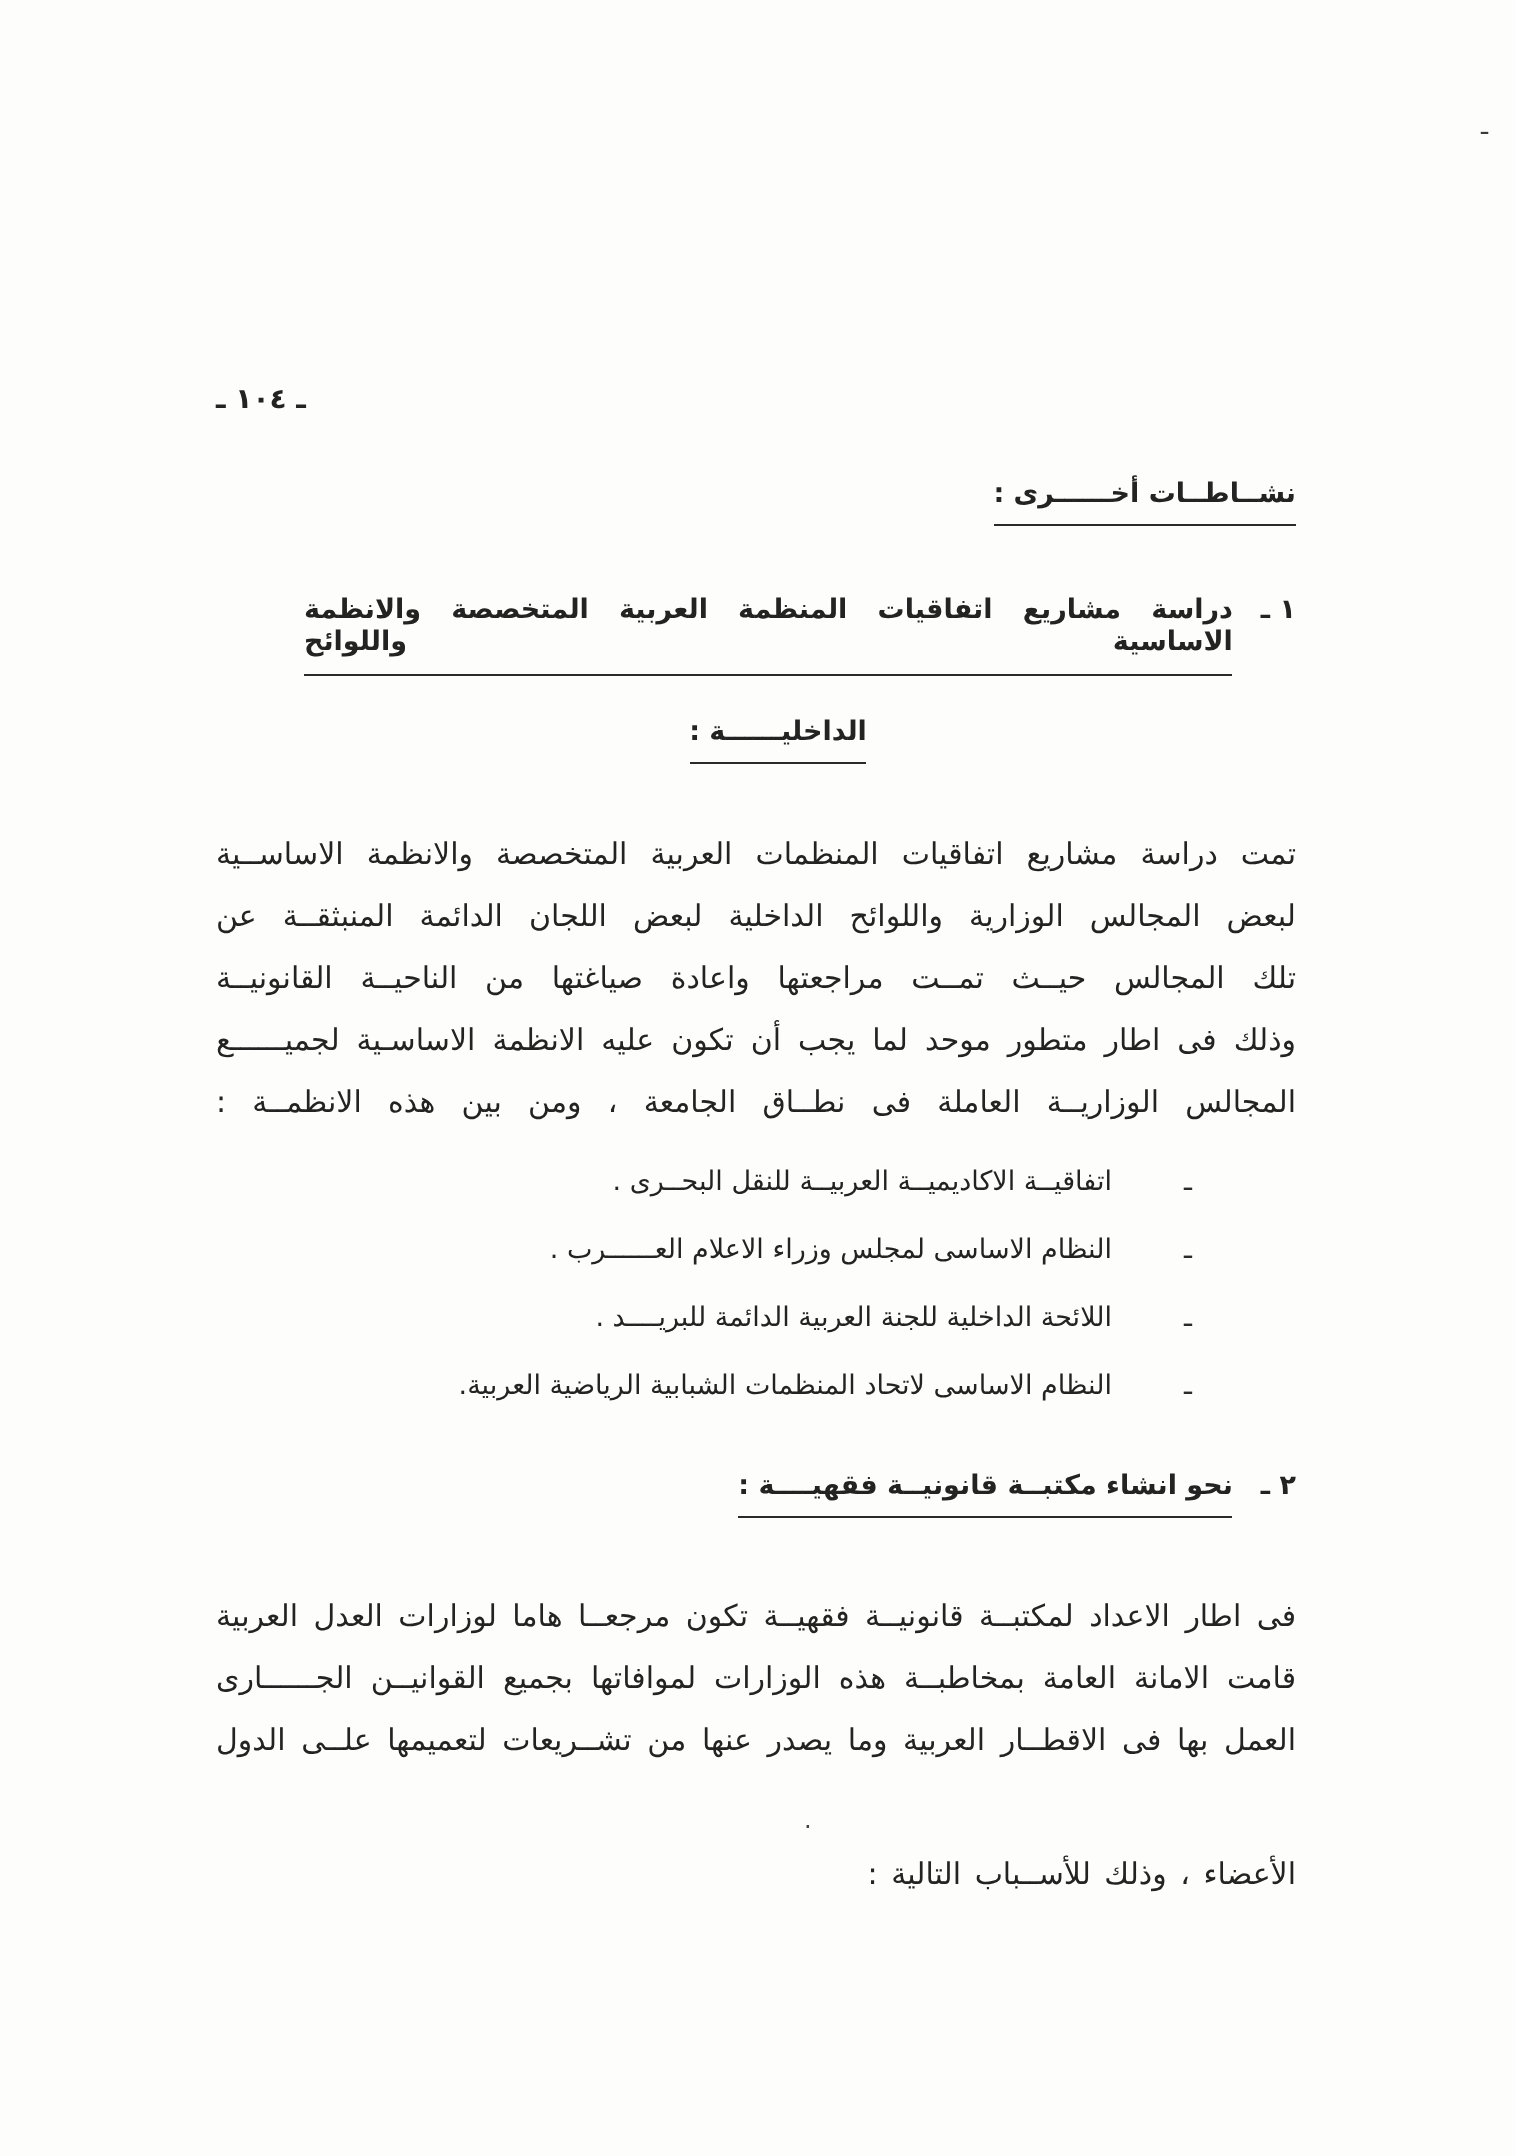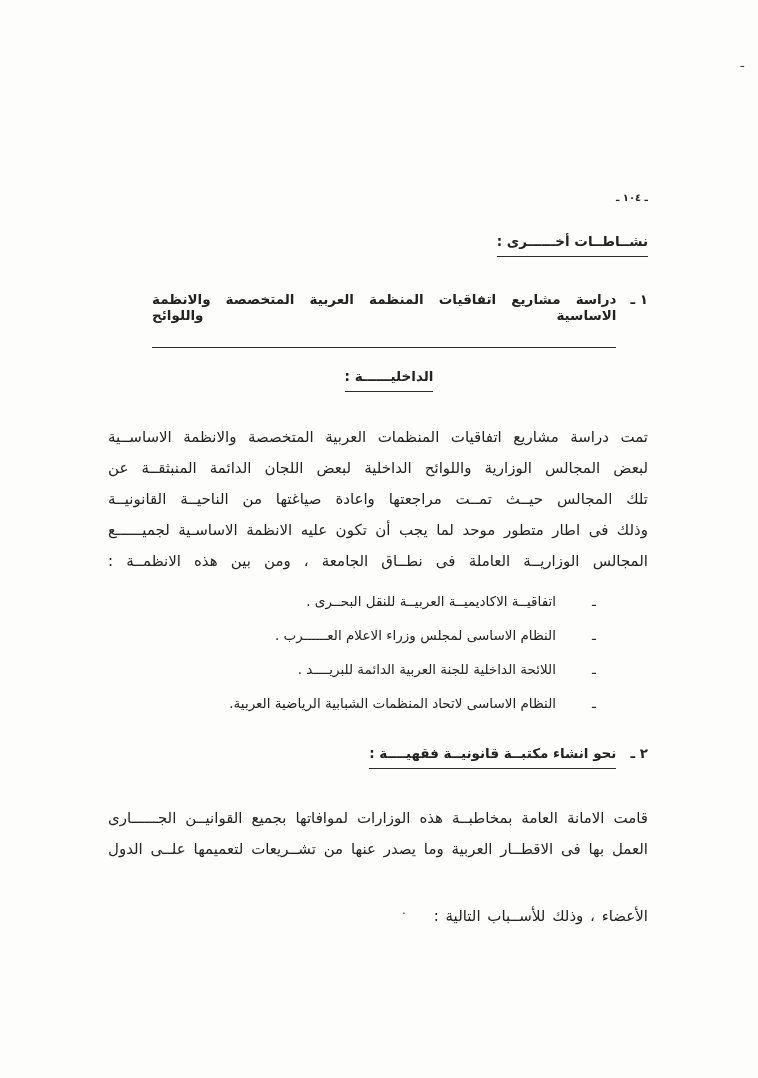--- a/index.html
+++ b/index.html
@@ -21,22 +21,22 @@
     font-size: 12px;
     color: #3a3a3a;
   }
   .content {
     position: absolute;
     top: 192px;
     right: 110px;
     width: 540px;
   }
   .page-number {
-    text-align: right;
-    font-size: 10px;
+    text-align: left;
+    font-size: 14px;
     letter-spacing: 3px;
     font-weight: bold;
     margin-bottom: 28px;
   }
   .heading-row { text-align: right; margin-bottom: 34px; }
   .u {
     display: inline-block;
     border-bottom: 1.5px solid #2b2b2b;
     padding-bottom: 7px;
   }
@@ -46,21 +46,21 @@
     align-items: baseline;
     gap: 14px;
     font-weight: bold;
     font-size: 13.5px;
     margin-bottom: 20px;
   }
   .sec-num { white-space: nowrap; }
   .title-fill {
     flex: 1;
     border-bottom: 1.5px solid #2b2b2b;
-    padding-bottom: 24px;
+    padding-bottom: 8px;
     text-align: justify;
     text-align-last: justify;
     margin-left: 44px;
   }
   .sec1-line2 { text-align: center; margin-bottom: 30px; font-size: 13.5px; }
   .para { font-size: 15px; }
   .jline {
     line-height: 31px;
     text-align: justify;
     text-align-last: justify;
@@ -154,20 +154,21 @@
         <span>النظام الاساسى لاتحاد المنظمات الشبابية الرياضية العربية.</span>
       </div>
     </div>
 
     <div class="sec2-row">
       <span class="sec-num">٢ ـ</span>
       <span class="u">نحو انشاء مكتبــة قانونيــة فقهيــــة :</span>
     </div>
 
     <div class="para">
+      <div class="jline">فى اطار الاعداد لمكتبــة قانونيــة فقهيــة تكون مرجعــا هاما لوزارات العدل العربية</div>
       <div class="jline">قامت الامانة العامة بمخاطبــة هذه الوزارات لموافاتها بجميع القوانيــن الجــــــارى</div>
       <div class="jline">العمل بها فى الاقطــار العربية وما يصدر عنها من تشــريعات لتعميمها علــى الدول</div>
       <div class="rline">الأعضاء ،  وذلك للأســباب التالية :</div>
     </div>
 
   </div>
 
   <span class="footer-dot">.</span>
 
 </div>

